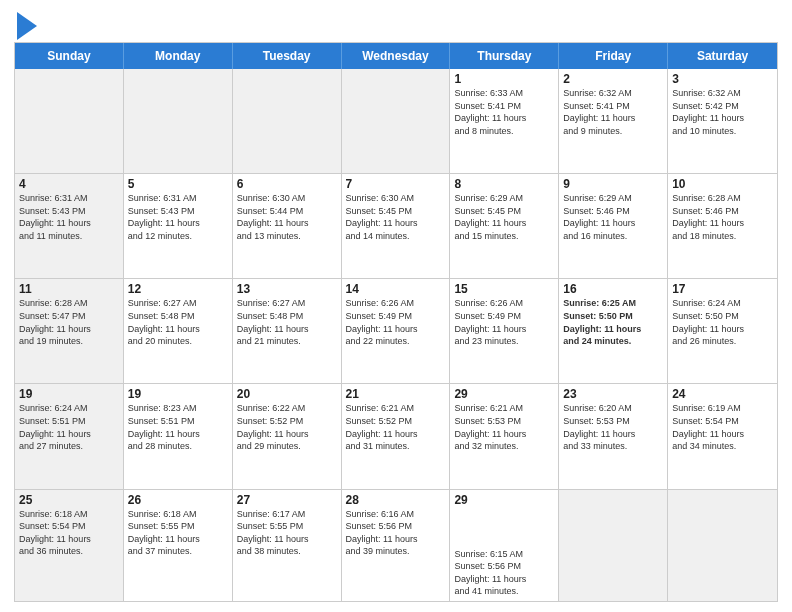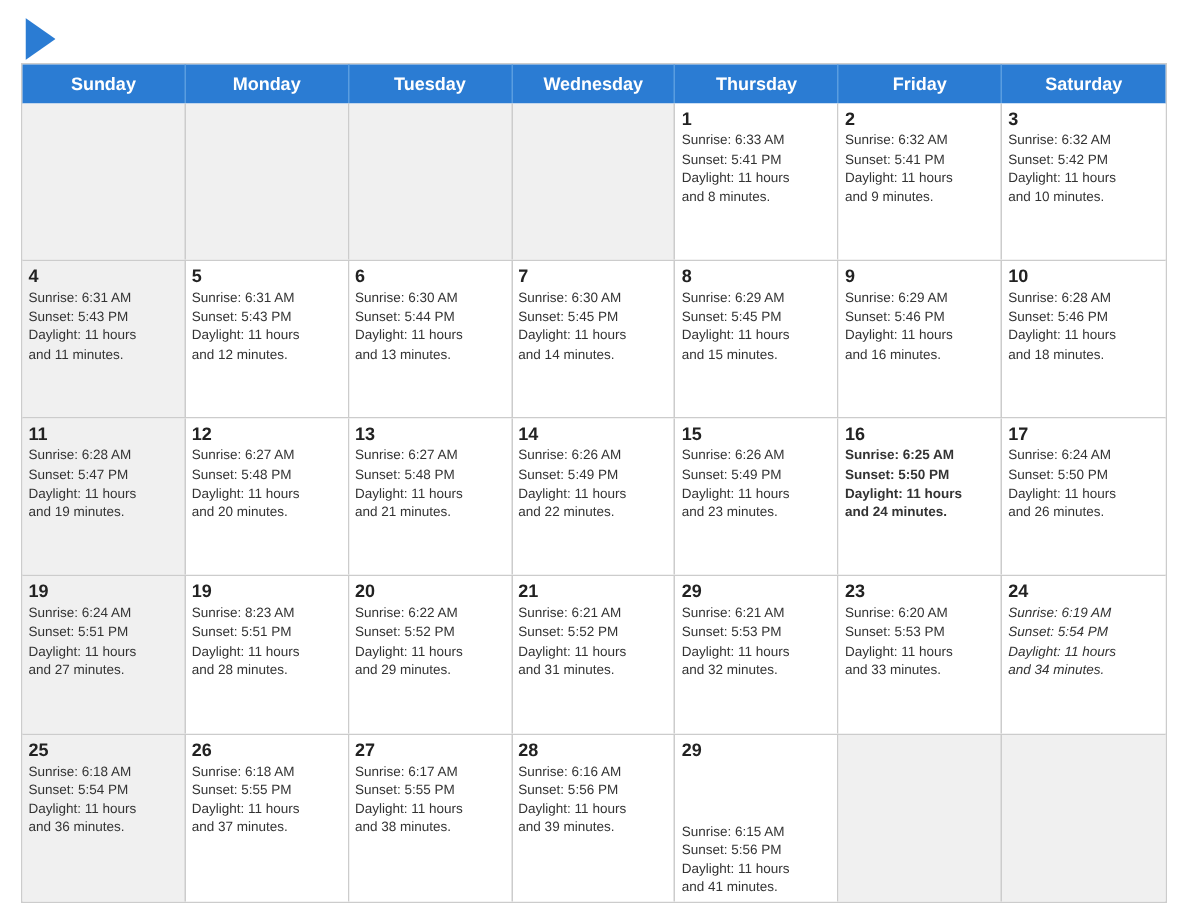--- a/index.html
+++ b/index.html
@@ -328,21 +328,21 @@
           </div>
           <div class="cal-cell">
             <span class="day-num">23</span>
             <div class="day-info" style="white-space: pre-line;">Sunrise: 6:20 AM
 Sunset: 5:53 PM
 Daylight: 11 hours
 and 33 minutes.</div>
           </div>
           <div class="cal-cell">
             <span class="day-num">24</span>
-            <div class="day-info" style="white-space: pre-line; font-style: italic;">Sunrise: 6:19 AM
+            <div class="day-info" style="white-space: pre-line;">Sunrise: 6:19 AM
 Sunset: 5:54 PM
 Daylight: 11 hours
 and 34 minutes.</div>
           </div>
         </div>
         <div class="cal-row">
           <div class="cal-cell shaded">
             <span class="day-num">25</span>
             <div class="day-info" style="white-space: pre-line;">Sunrise: 6:18 AM
 Sunset: 5:54 PM

